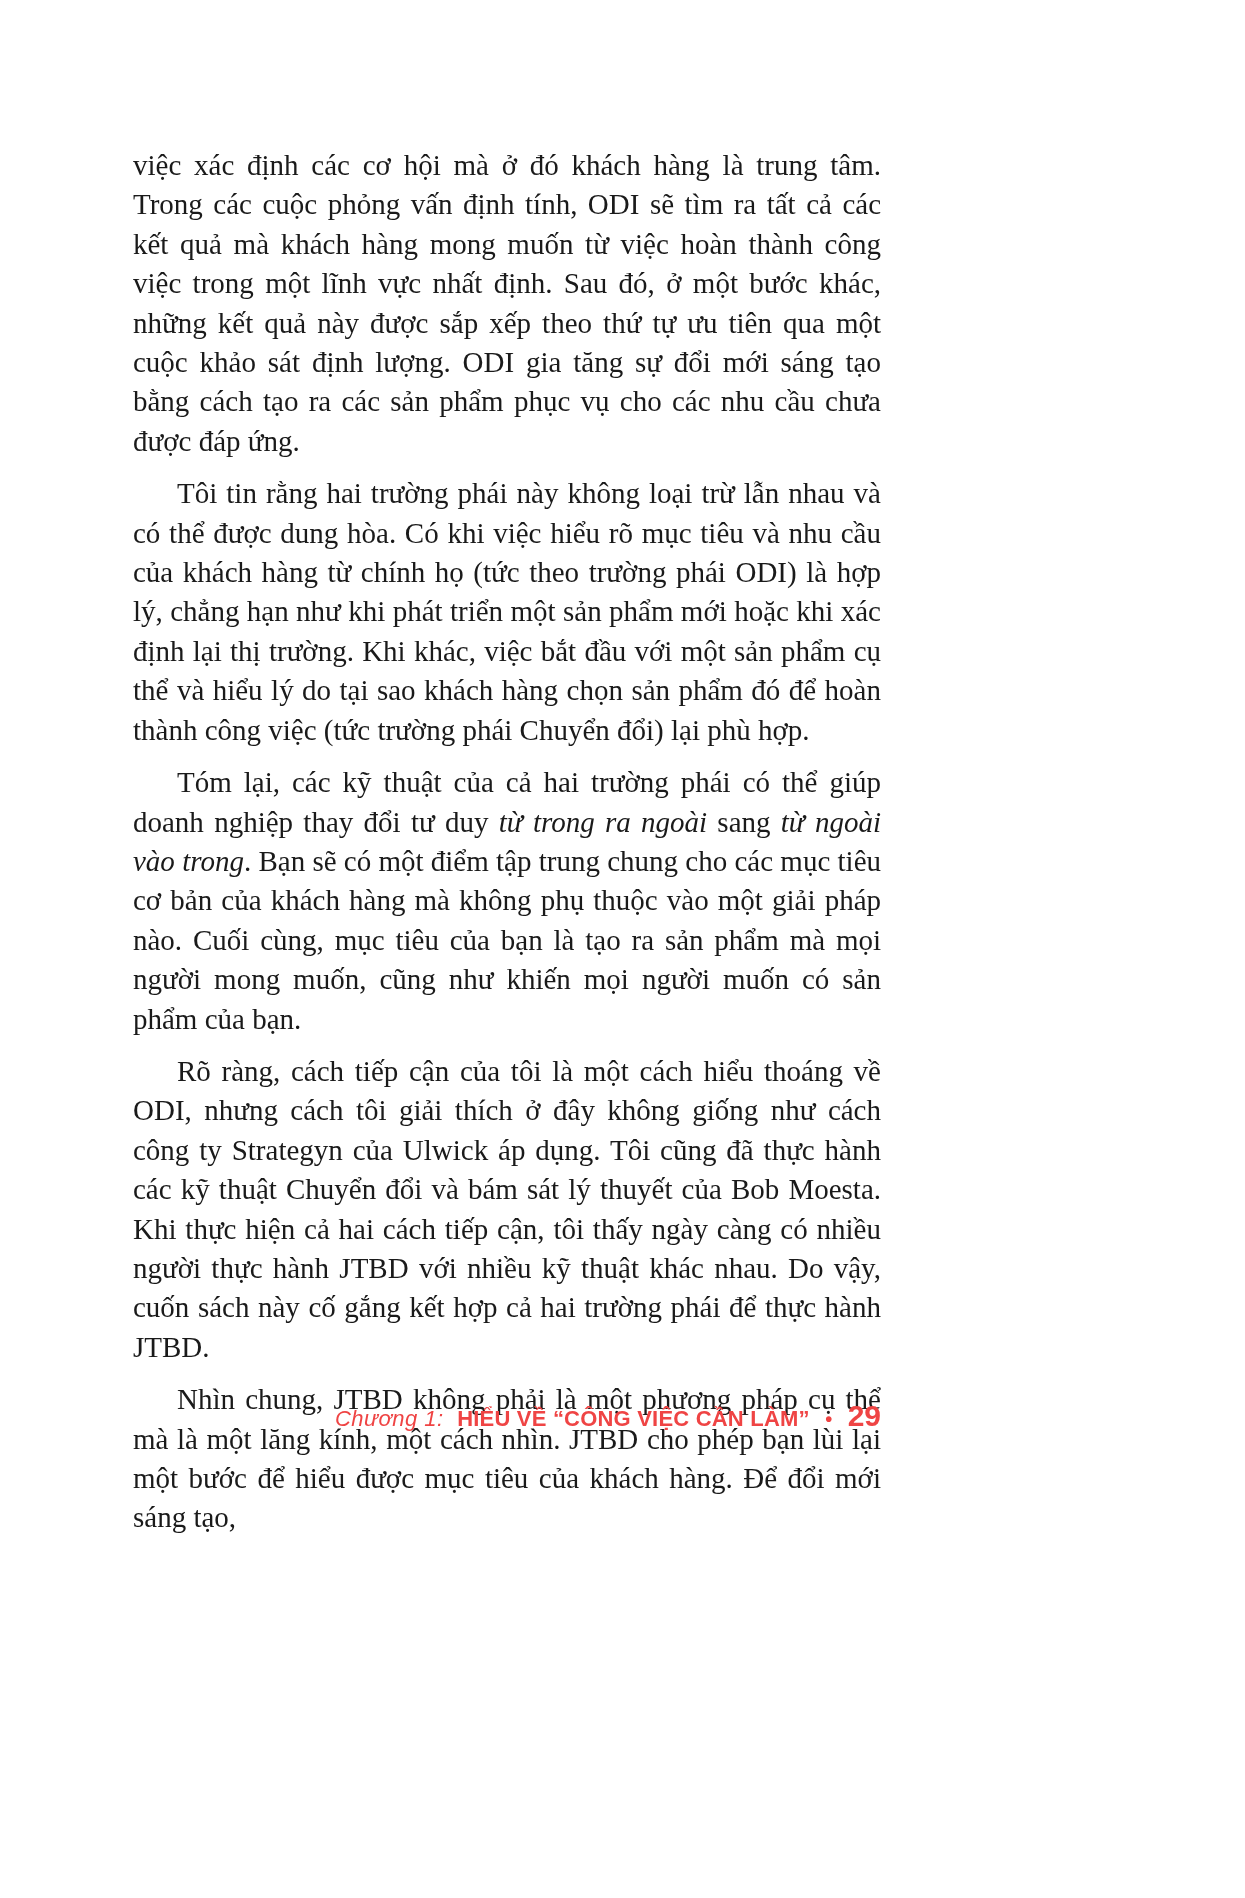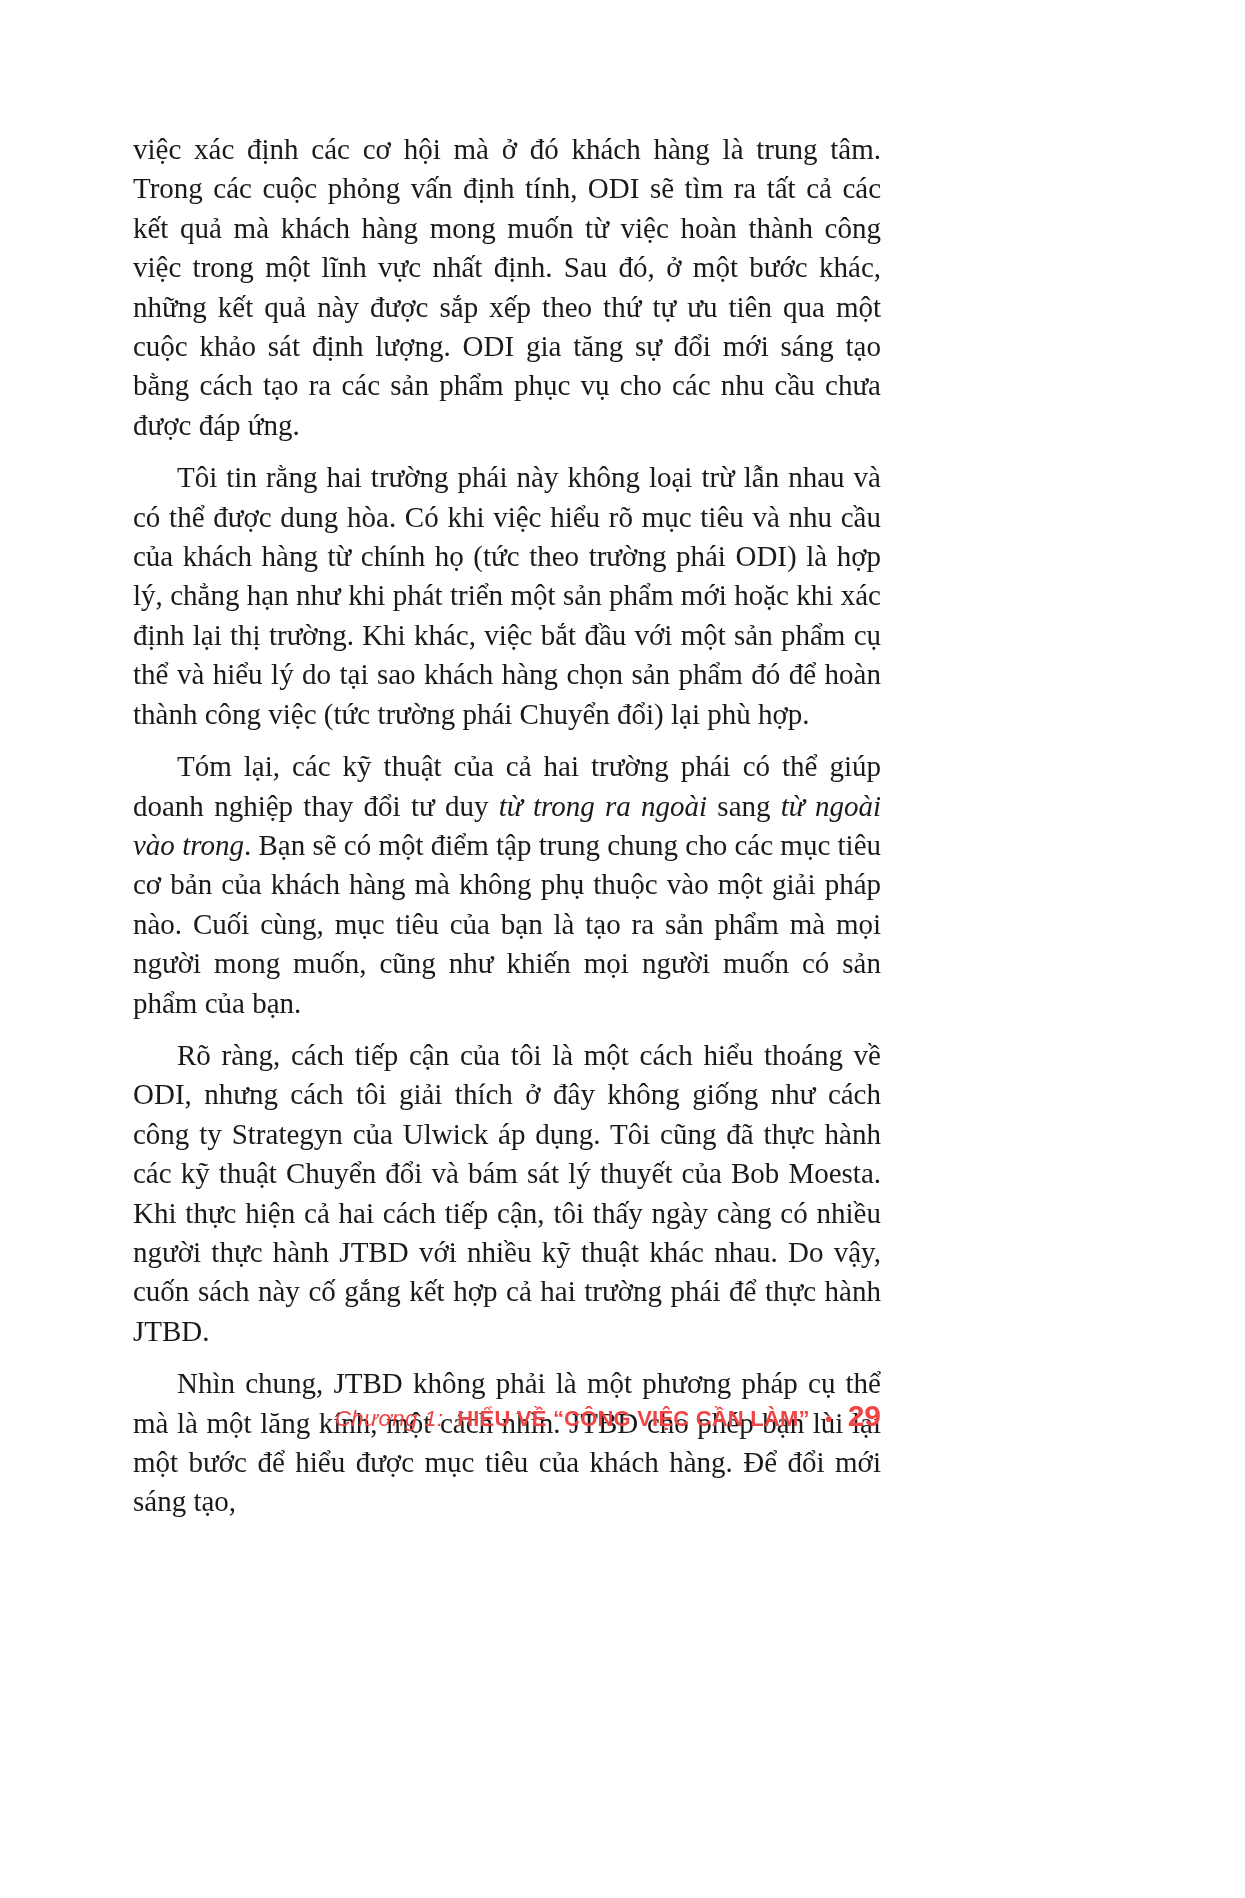--- a/index.html
+++ b/index.html
@@ -8,21 +8,21 @@
     width: 1245px;
     height: 1898px;
     position: relative;
     font-family: "Liberation Serif", serif;
     color: #1a1a1a;
     overflow: hidden;
   }
   .text-block {
     position: absolute;
     left: 133px;
-    top: 130px;
+    top: 146px;
     width: 748px;
     font-size: 29px;
     line-height: 39.4px;
     text-align: justify;
     text-justify: inter-word;
   }
   .para { margin-bottom: 13px; }
   .para.indent { text-indent: 44px; }
   .para em { }
   .footer {

